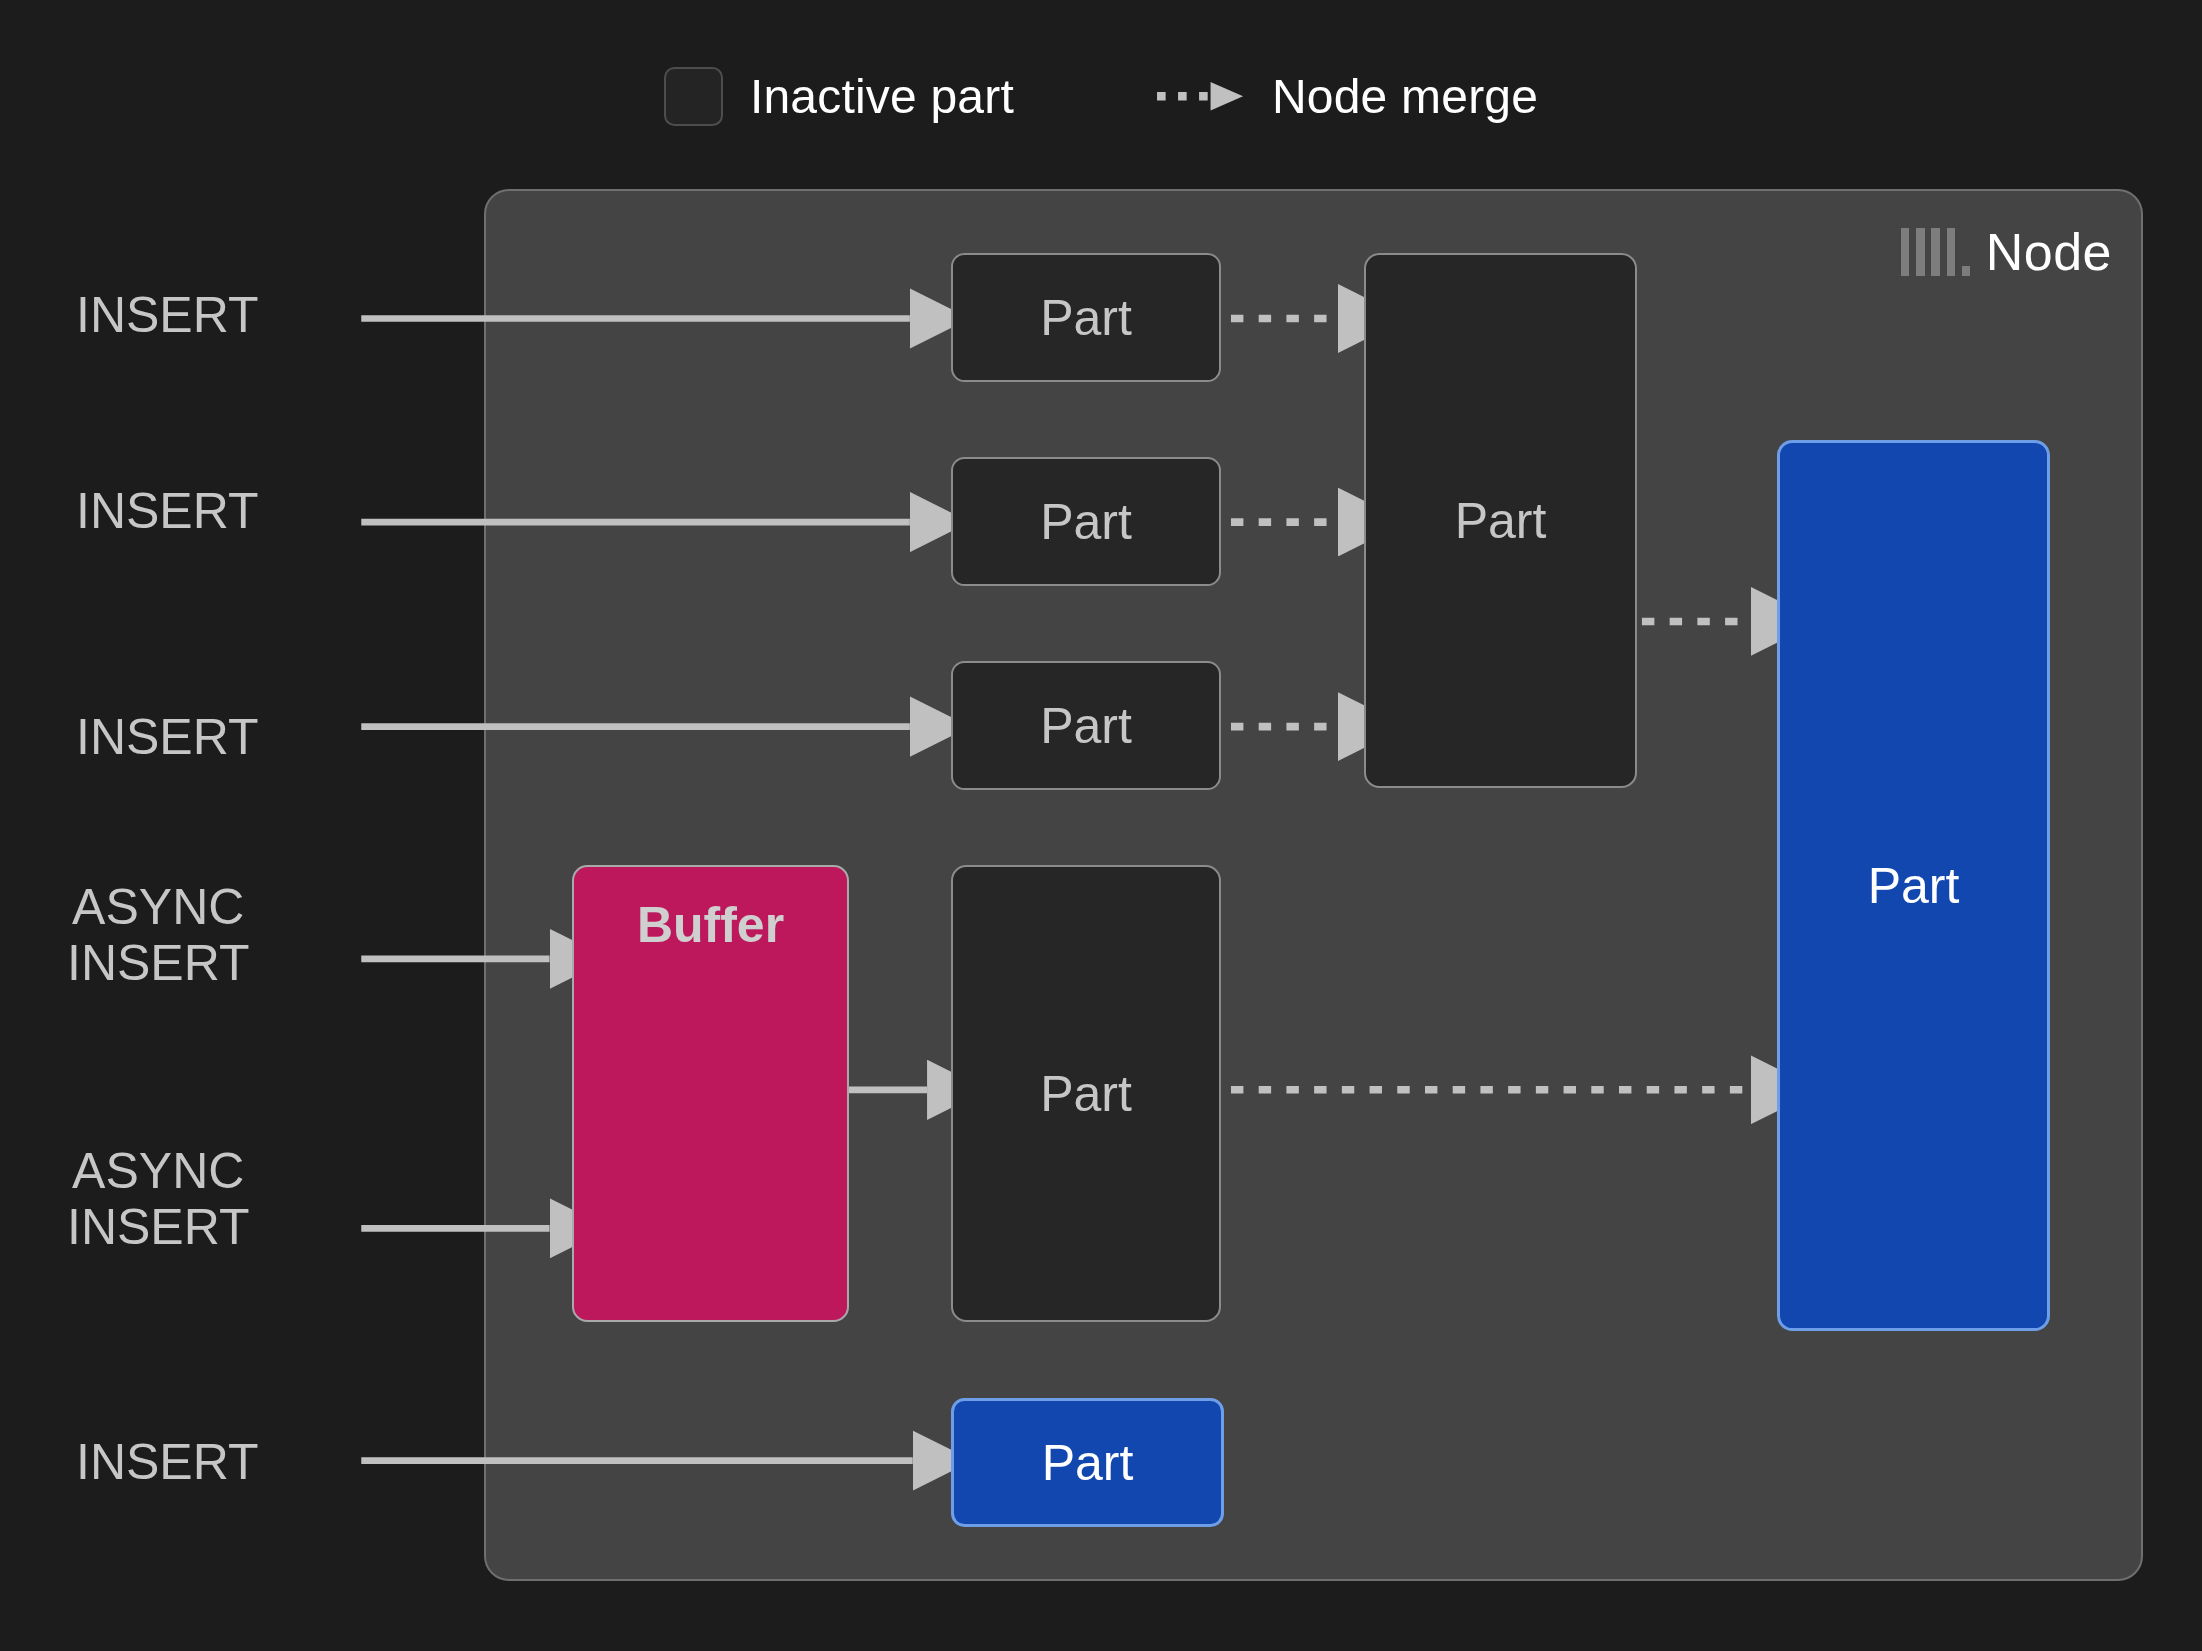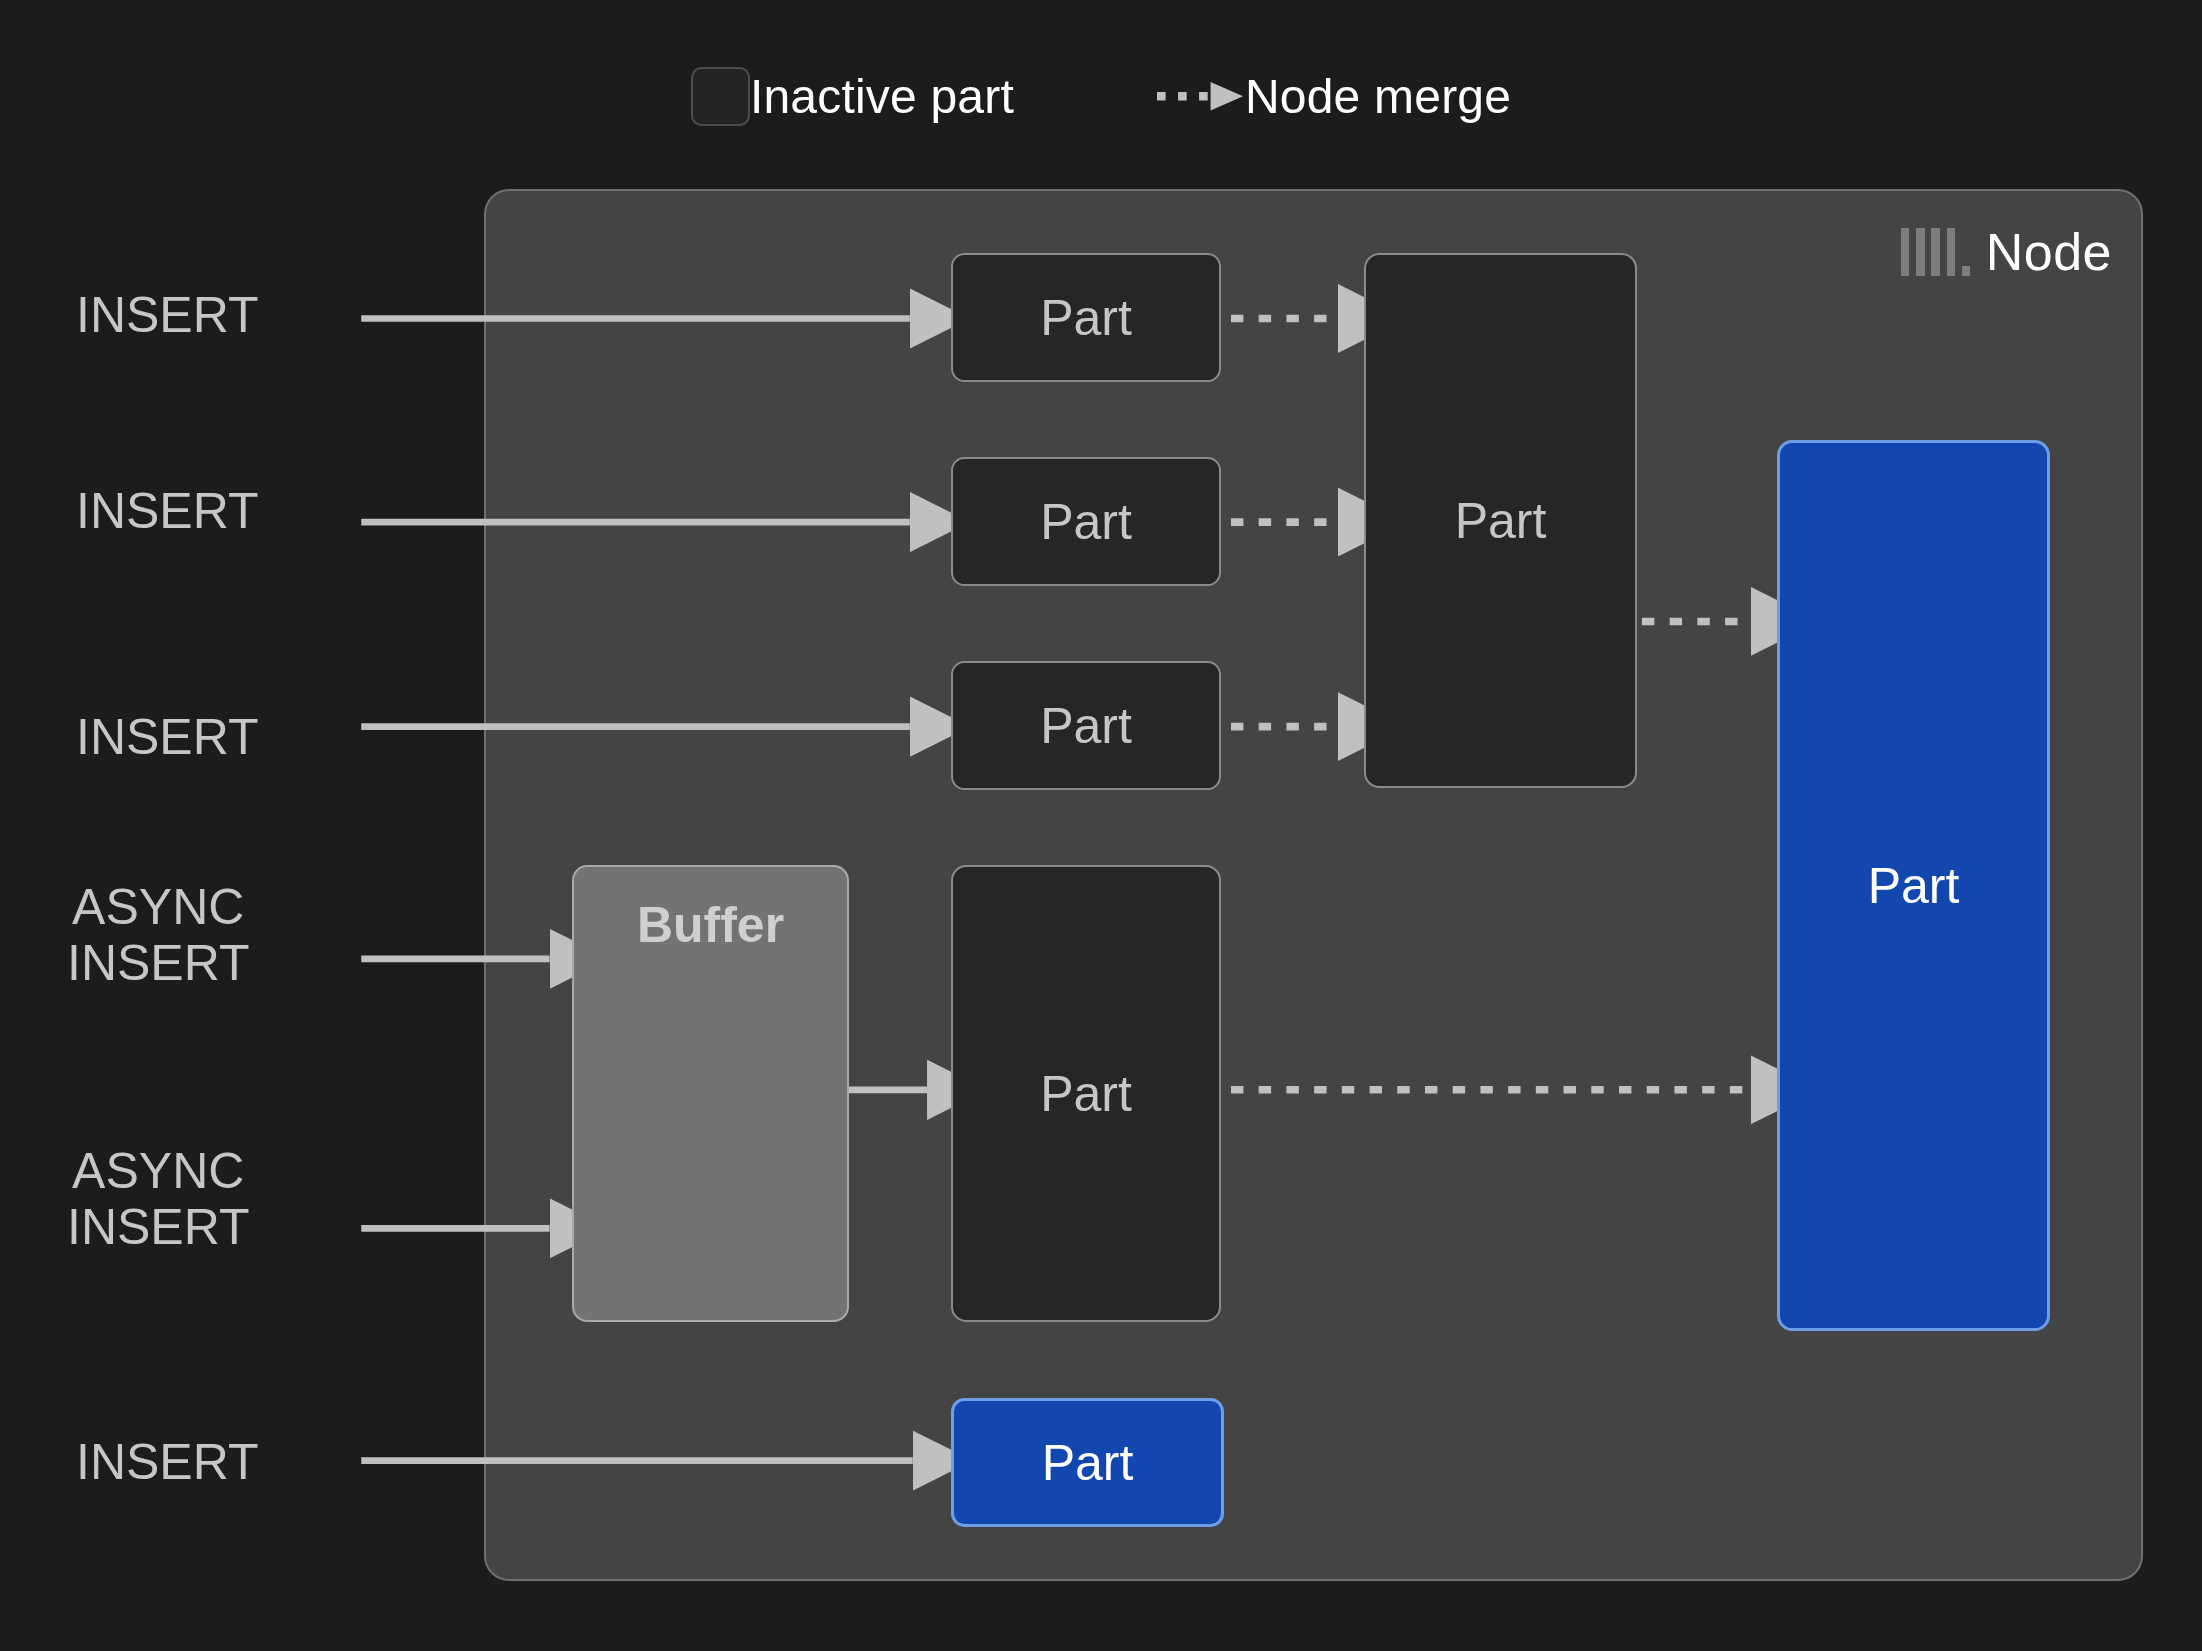--- a/index.html
+++ b/index.html
@@ -25,20 +25,21 @@
     width: 2202px;
     height: 86px;
     display: flex;
     justify-content: center;
     align-items: center;
     gap: 143px;
   }
   .legend-item {
     display: flex;
     align-items: center;
+    gap: 27px;
   }
   .legend-label {
     font-size: 48px;
     color: #ffffff;
     letter-spacing: 0.2px;
     white-space: nowrap;
   }
   .swatch {
     width: 59px;
     height: 59px;
@@ -114,21 +115,21 @@
     background: #262626;
     border: 2.9px solid #8b8b8b;
     color: #c6c6c6;
   }
   .box.active {
     background: #1347b0;
     border: 3.8px solid #6e9ee8;
     color: #ffffff;
   }
   .box.buffer {
-    background: #737373;
+    background: #be185d;
     border: 2.9px solid #a9a9a9;
     color: #cfcfcf;
     font-weight: bold;
     align-items: flex-start;
     padding-top: 29px;
     border-radius: 15.3px;
   }
   .box.tall {
     border-radius: 15.3px;
   }

